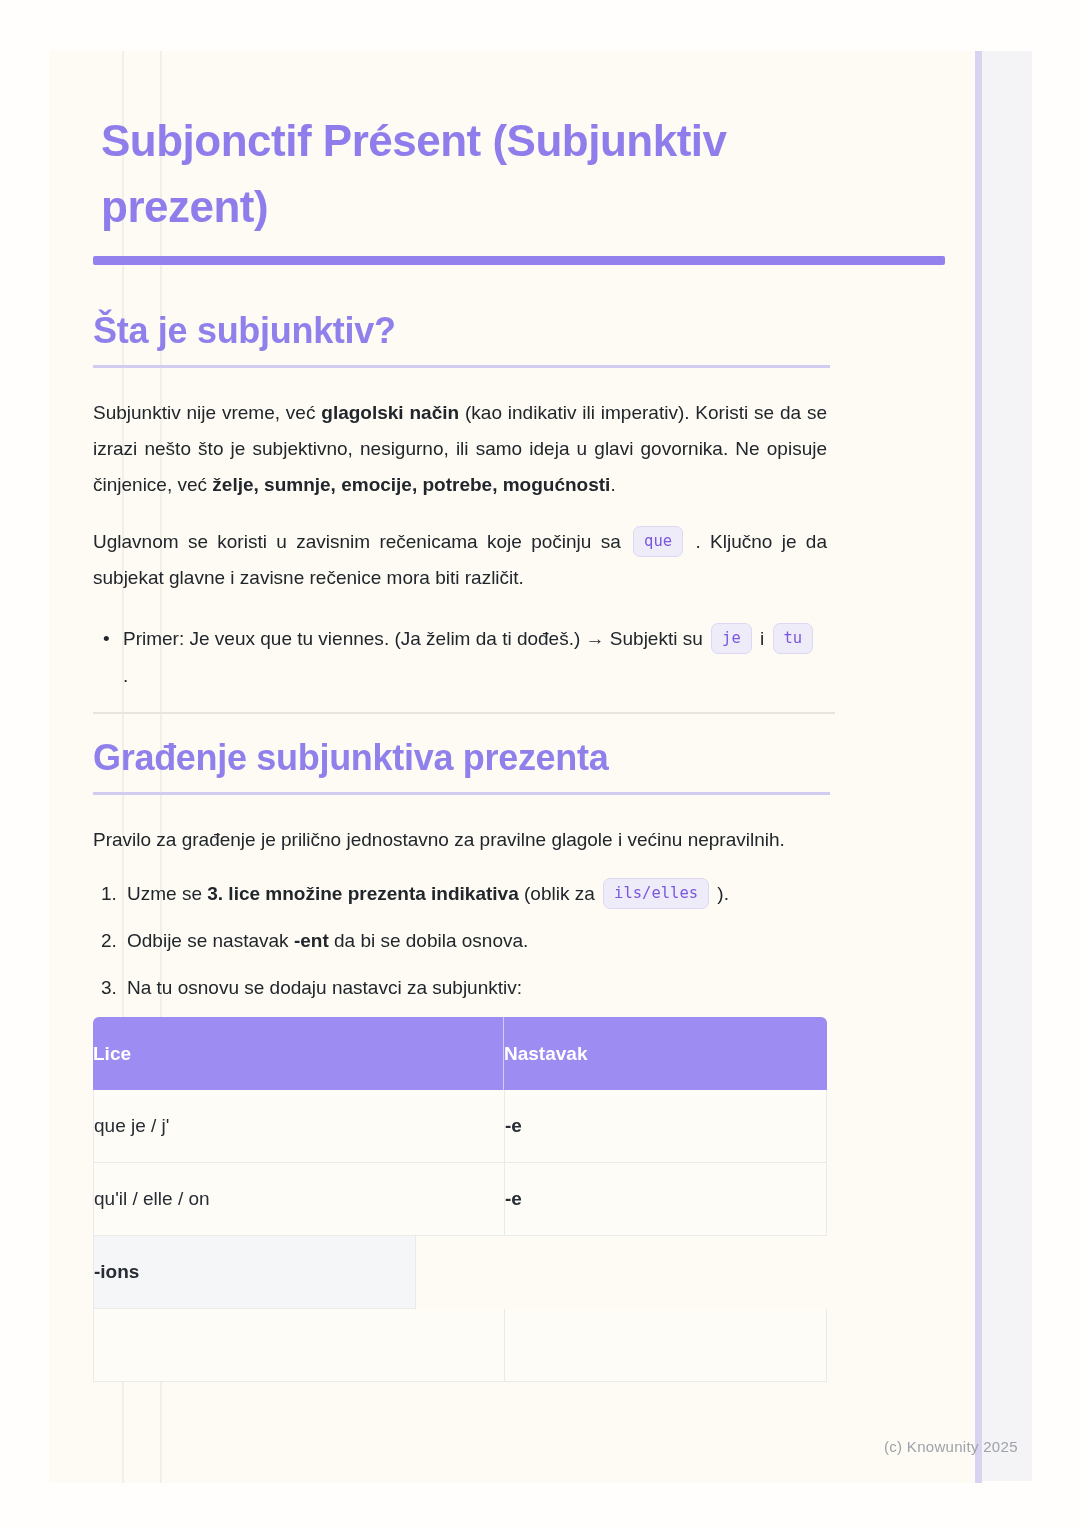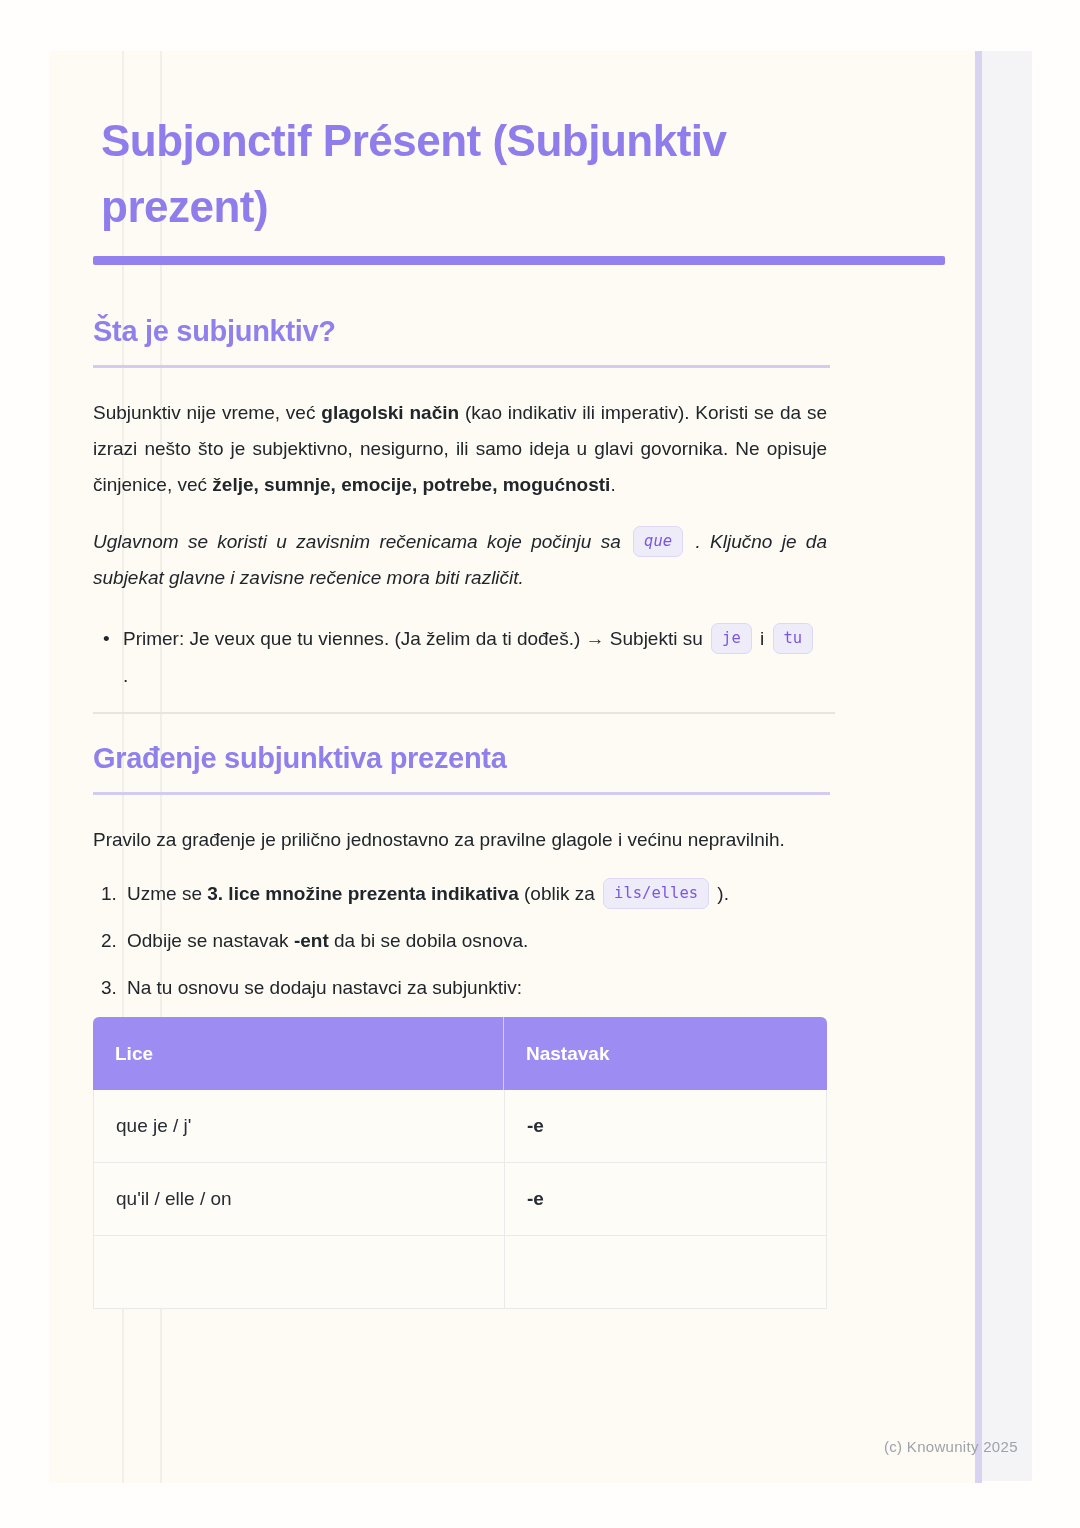--- a/index.html
+++ b/index.html
@@ -26,31 +26,31 @@
 
   h1.doc-title{
     margin:8px;width:660px;
     font-size:44px;line-height:66px;font-weight:700;letter-spacing:-0.5px;
     color:#8F7DEC;
   }
   .title-rule{
     margin-top:16px;width:852px;height:9px;background:#9381EE;border-radius:2px;
   }
   h2.section-heading{
-    margin:46px 0 0 0;font-size:29px;line-height:40px;font-weight:700;
+    margin:46px 0 0 0;font-size:36px;line-height:40px;font-weight:700;
     letter-spacing:-0.3px;color:#9080EC;
   }
   h2.second{margin-top:24px;}
   .heading-underline{margin-top:14px;width:737px;height:3px;background:#D3CCF1;}
 
   .para{
     margin:27px 0 0 0;font-size:19px;line-height:36px;color:#21262C;
     text-align:justify;
   }
-  .para.tight{margin-top:21px;font-style:italic;}
+  .para.tight{margin-top:21px;}
   span.b{font-weight:700;}
   span.i{}
   .chip{
     display:inline-block;
     font-family:"DejaVu Sans Mono","Liberation Mono",monospace;
     font-size:15.5px;line-height:22px;color:#7B57DF;
     background:#EFECFA;border:1px solid #DED8F4;border-radius:7px;
     padding:3px 10px 4px;margin:0 3px;vertical-align:2px;
   }
   .bullet-row{
@@ -70,21 +70,21 @@
   .step-num{width:26px;padding-left:8px;flex:none;}
   .step-text{flex:1;}
 
   .endings-table{
     margin-top:9px;width:734px;border-collapse:collapse;
     font-size:19px;color:#272C35;
   }
   .t-row{display:flex;width:734px;}
   .t-cell{
     box-sizing:border-box;display:flex;align-items:center;
-    padding-left:22px;height:73px;
+    height:73px;
     border:1px solid #EAEAEA;border-top:none;
   }
   .t-cell.c1{width:411px;border-right:none;}
   .t-cell.c2{width:323px;font-weight:700;}
   .t-head .t-cell{
     background:#9D8CF1;color:#FFFFFF;font-weight:700;border:none;
   }
   .t-head .t-cell.c1{border-radius:6px 0 0 0;border-right:1px solid rgba(255,255,255,0.55);}
   .t-head .t-cell.c2{border-radius:0 6px 0 0;}
   .row-odd .t-cell{background:#FDFCF6;}
@@ -150,20 +150,21 @@
         <div class="t-cell c1">que je / j'</div>
         <div class="t-cell c2">-e</div>
       </div>
       <div class="t-row row-even">
       </div>
       <div class="t-row row-odd">
         <div class="t-cell c1">qu'il / elle / on</div>
         <div class="t-cell c2">-e</div>
       </div>
       <div class="t-row row-even">
+        <div class="t-cell c2">-ions</div>
       </div>
       <div class="t-row row-partial">
         <div class="t-cell c1"></div>
         <div class="t-cell c2"></div>
       </div>
     </div>
   </div>
 </div>
 
 <div class="page-edge-line"></div>

